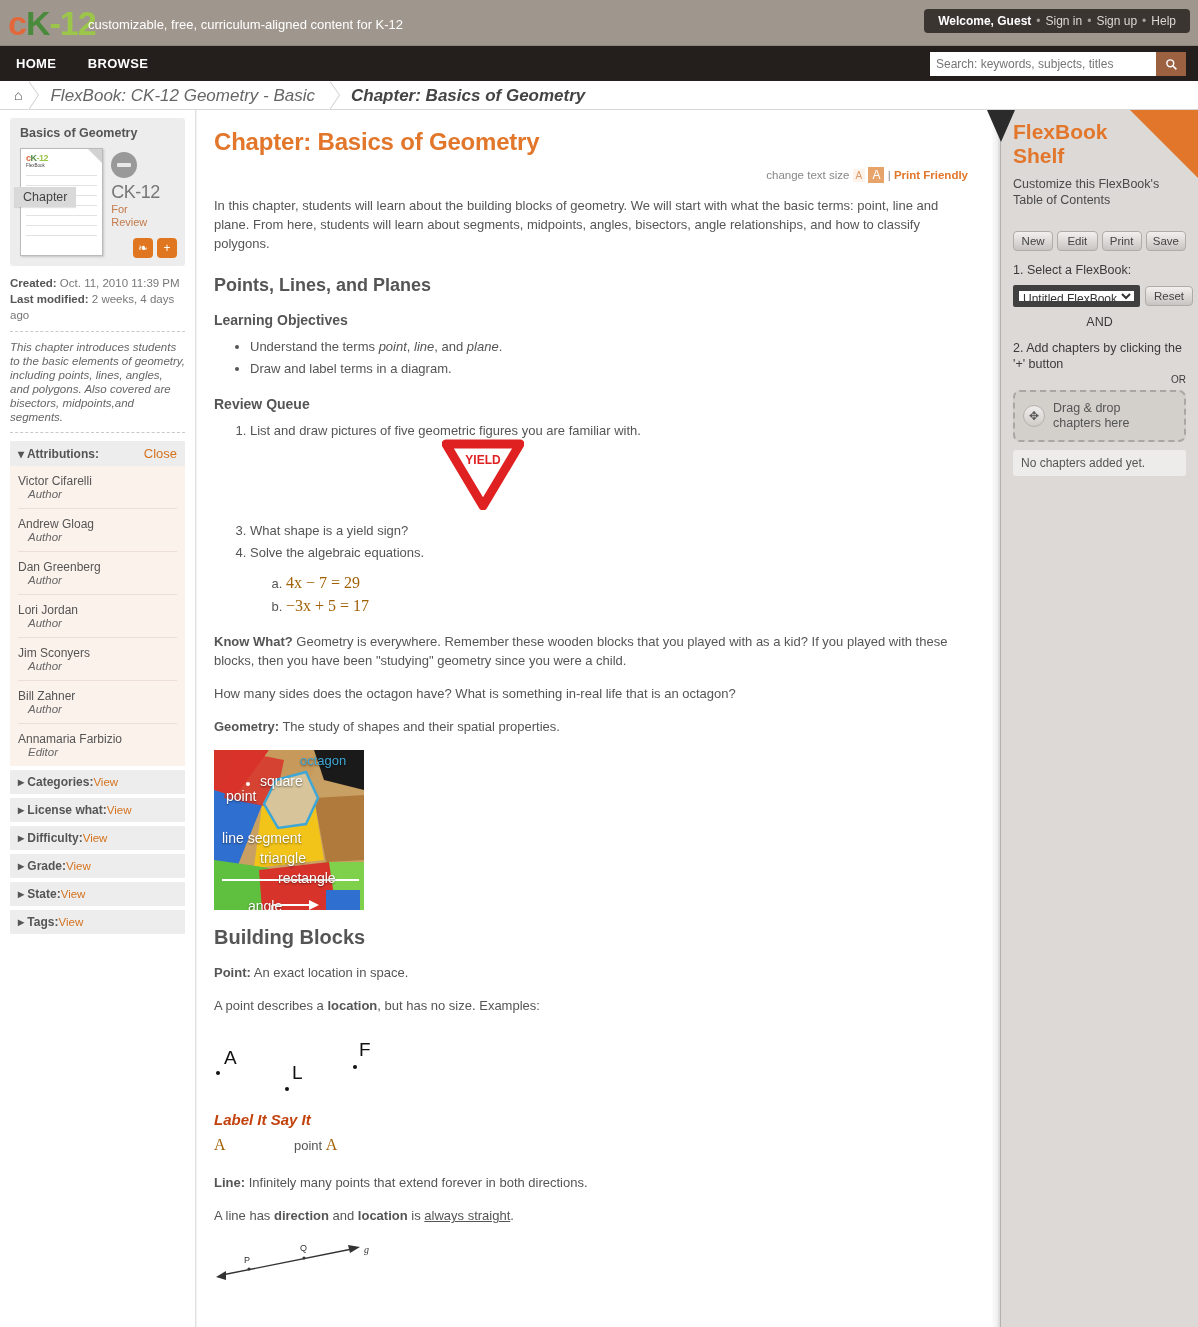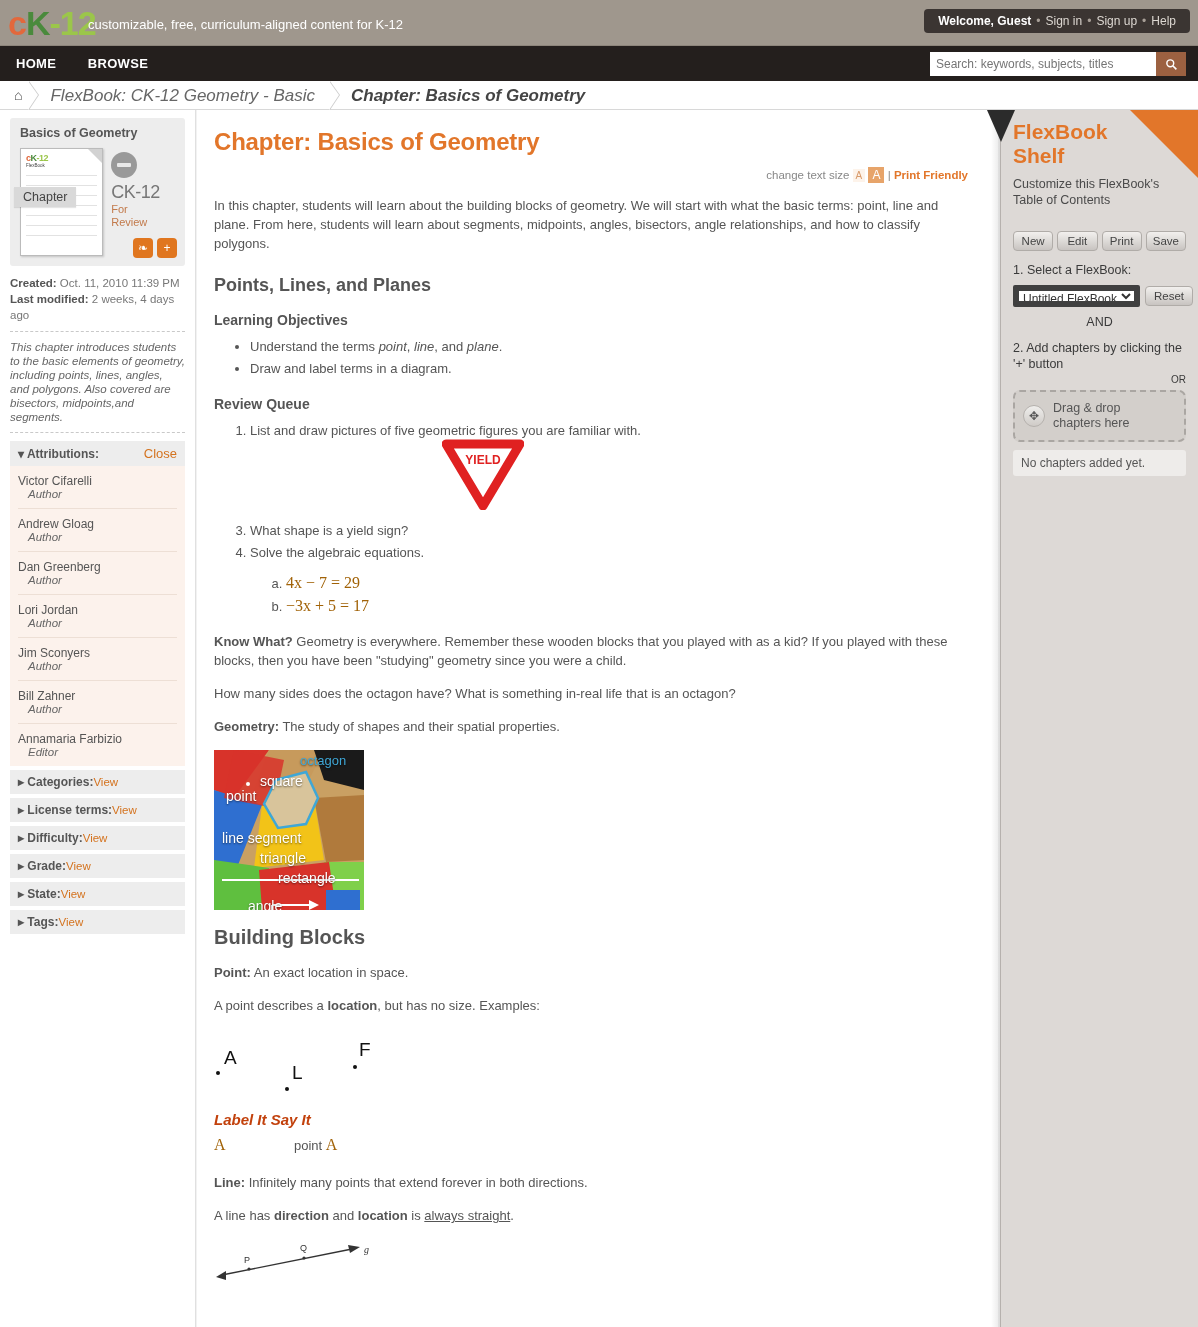--- a/index.html
+++ b/index.html
@@ -414,21 +414,21 @@
           <div class="attrrole">Editor</div>
         </div>
       </div>
 
     <div id="acclist">
         <div class="accrow">
           <span>▸ Categories:</span>
           <span class="view">View</span>
         </div>
         <div class="accrow">
-          <span>▸ License terms:</span>
+          <span>▸ License what:</span>
           <span class="view">View</span>
         </div>
         <div class="accrow">
           <span>▸ Difficulty:</span>
           <span class="view">View</span>
         </div>
         <div class="accrow">
           <span>▸ Grade:</span>
           <span class="view">View</span>
         </div>

